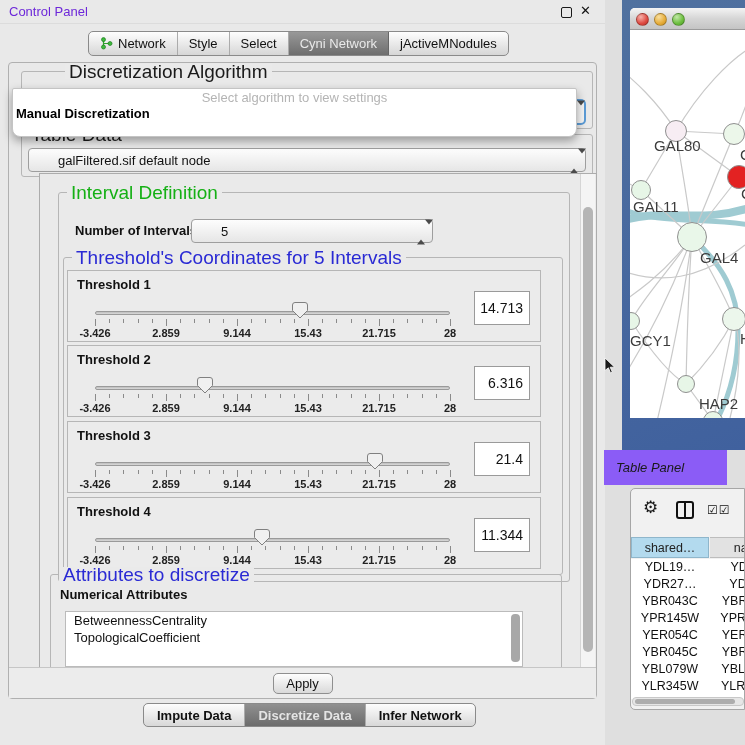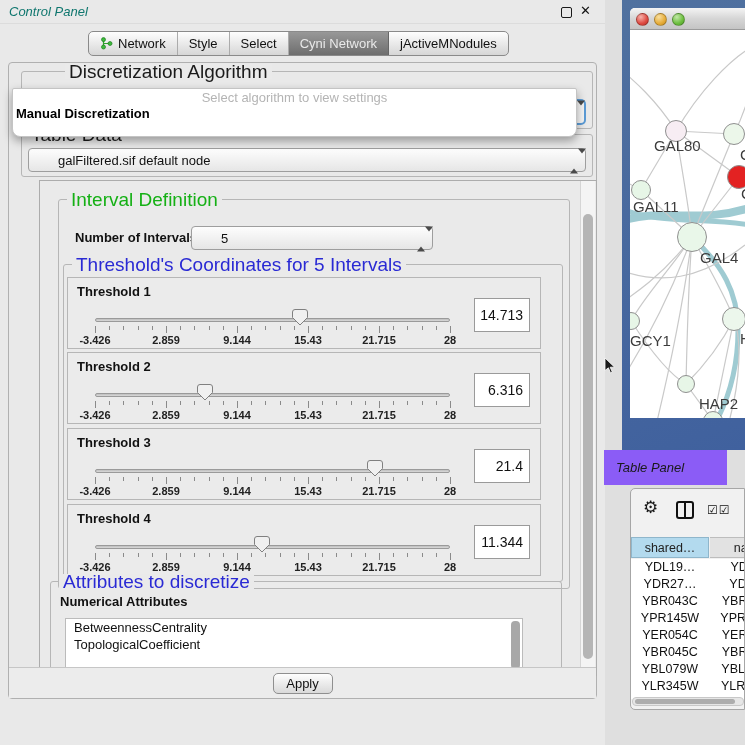--- a/index.html
+++ b/index.html
@@ -2,21 +2,21 @@
 <html><head>
 <meta charset="utf-8">
 <style>
   * { margin:0; padding:0; box-sizing:border-box; }
   html,body { width:745px; height:745px; }
   body { font-family:"Liberation Sans","DejaVu Sans",sans-serif; background:#DFDFDF; position:relative; overflow:hidden; }
 
   
   .control-panel { position:absolute; left:0; top:0; width:605px; height:745px; background:#E9E9E9; }
   .cp-titlebar { position:absolute; left:0; top:0; width:605px; height:24px; background:#E9E9E9; border-bottom:1px solid #DCDCDC; }
-  .cp-title { position:absolute; left:9px; top:4px; font-size:13px; color:#0f766e;font-style:italic; }
+  .cp-title { position:absolute; left:9px; top:4px; font-size:13px; color:#6d28d9; }
   .float-btn { position:absolute; left:561px; top:7px; width:11px; height:11px; border:1.6px solid #1A1A1A; border-radius:2px; }
   .close-btn { position:absolute; left:580px; top:3px; font-size:13px; font-weight:bold; color:#111; }
 
   .top-tabs { position:absolute; left:88px; top:31px; height:25px; display:flex; border:1px solid #8A8A8A; border-radius:5px; background:linear-gradient(#FEFEFE,#D6D6D6); overflow:hidden; }
   .tab { padding:0 11px; font-size:13px; color:#111; display:flex; align-items:center; gap:5px; border-right:1px solid #ABABAB; }
   .tab:last-child { border-right:none; }
   .tab.selected { background:linear-gradient(#989898,#6E6E6E); color:#E9E9E9; border-color:#666; }
 
   .outer-panel { position:absolute; left:8px; top:62px; width:589px; height:637px; background:#E9E9E9; border:1px solid #B0B0B0; border-radius:4px; }
   .group { position:absolute; border:1px solid #B6B6B6; border-radius:3px; }
@@ -29,21 +29,21 @@
   .algo-combo { position:absolute; left:6px; top:27px; width:558px; height:26px; border:2px solid #5B9BD5; border-radius:5px; background:#F4F4F4; }
 
   .td-group { left:12px; top:71px; width:572px; height:43px; }
   .combo { background:linear-gradient(#FDFDFD,#E6E6E6); border:1px solid #9E9E9E; border-radius:4px; font-size:13px; color:#111; }
   .combo .ctext { position:absolute; left:9px; top:4px; white-space:nowrap;margin-left:20px; }
   .stepper { position:absolute; right:7px; top:50%; transform:translateY(-50%); width:8px; height:13px; }
   .stepper .up { width:0; height:0; border-left:4px solid transparent; border-right:4px solid transparent; border-bottom:5px solid #4A4A4A; margin-bottom:3px; }
   .stepper .dn { width:0; height:0; border-left:4px solid transparent; border-right:4px solid transparent; border-top:5px solid #4A4A4A; }
   .td-combo { position:absolute; left:6px; top:13px; width:558px; height:24px; }
 
-  .scroll-panel { position:absolute; left:30px; top:117px; width:558px; height:496px; background:#EAEAEA; border:1px solid #ACACAC; overflow:hidden; }
+  .scroll-panel { position:absolute; left:30px; top:110px; width:558px; height:496px; background:#EAEAEA; border:1px solid #ACACAC; overflow:hidden; }
   .interval-group { left:18px; top:18px; width:512px; height:390px; }
   .noi-label { position:absolute; left:16px; top:30px; font-size:13px; font-weight:bold; color:#111; }
   .noi-combo { position:absolute; left:132px; top:26px; width:242px; height:24px; }
   .thresh-group { left:4px; top:64px; width:500px; height:318px; }
 
   .slider-box { position:absolute; left:3px; width:474px; height:72px; border:1px solid #B6B6B6; background:#EBEBEB; }
   .slider-label { position:absolute; left:9px; top:6px; font-size:13px; font-weight:bold; color:#111; }
   .slider-track { position:absolute; left:27px; top:40px; width:355px; height:4px; background:linear-gradient(#BDBDBD,#DADADA); border:1px solid #9A9A9A; border-radius:3px; }
   .slider-thumb { position:absolute; top:31px; width:16px; height:17px; }
   .tick { position:absolute; width:1px; background:#8A8A8A; }
@@ -362,20 +362,25 @@
         <div class="panel-vscroll">
             <div class="thumb"></div>
           </div>
       </div>
 
       <div class="apply-row">
         <button class="apply-btn">Apply</button>
       </div>
     </div>
 
+    <div class="bottom-tabs" id="bottomTabs">
+        <div class="btab">Impute Data</div>
+        <div class="btab selected">Discretize Data</div>
+        <div class="btab">Infer Network</div>
+      </div>
 
     <div class="algo-popup">
       <div class="popup-prompt">Select algorithm to view settings</div>
       <div class="popup-item b">Manual Discretization</div>
     </div>
   </section>
 
   <section class="desktop">
     <div class="net-window">
       <div class="net-titlebar">

